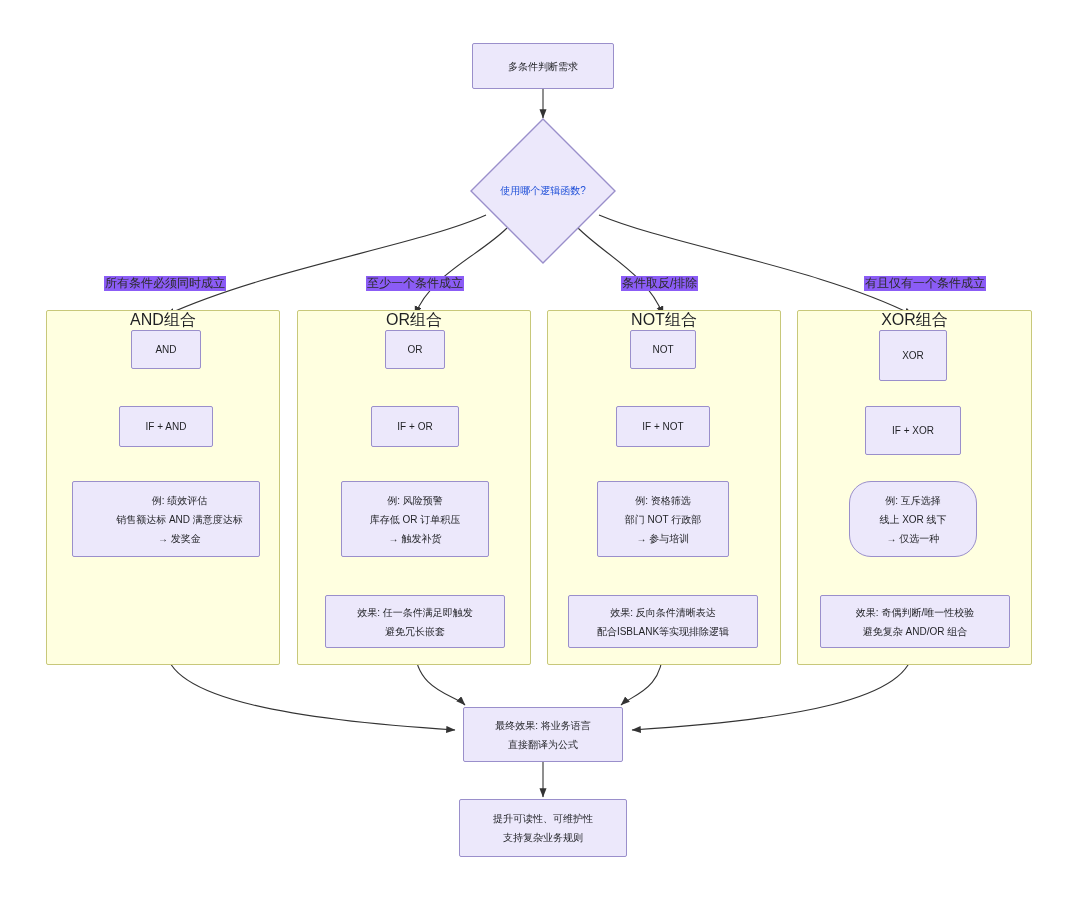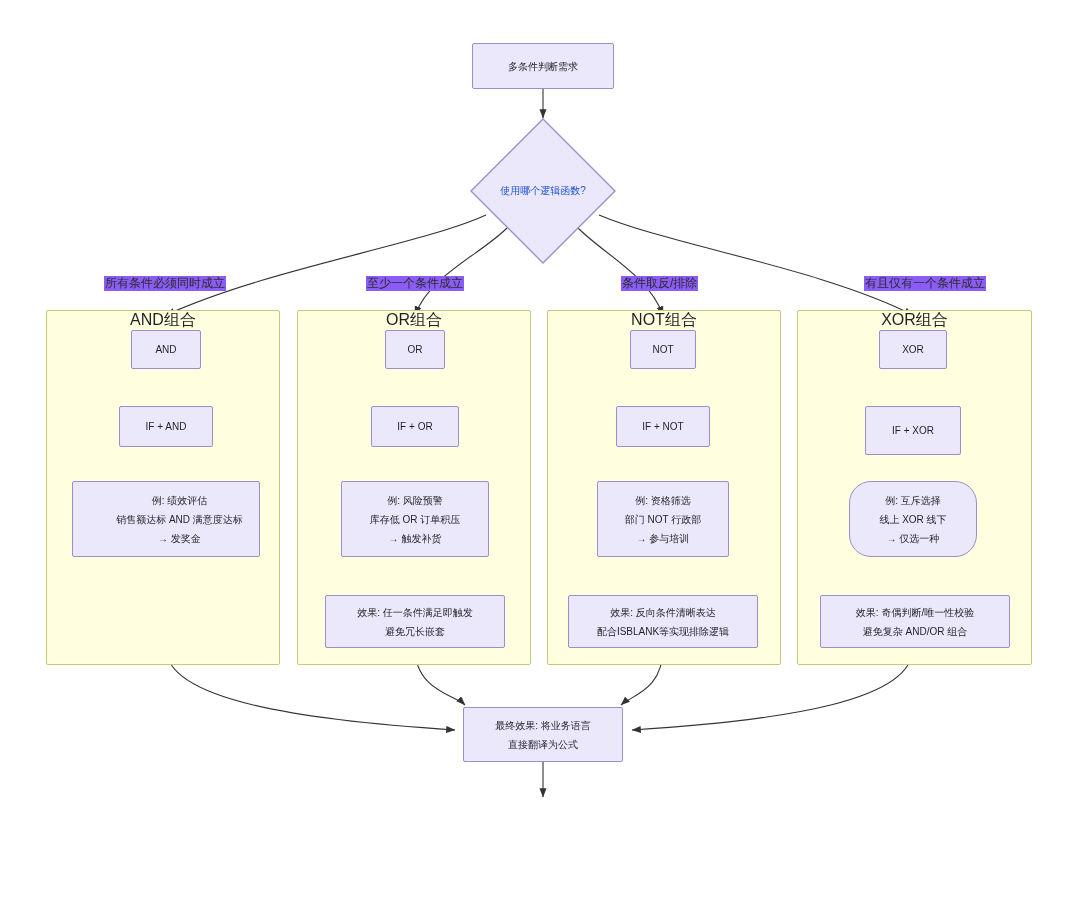--- a/index.html
+++ b/index.html
@@ -200,35 +200,39 @@
 配合ISBLANK等实现排除逻辑</span>
   </div>
   <div class="node" style="left:597px; top:481px; width:132px; height:76px;">
     <span>例: 资格筛选
 部门 NOT 行政部
 → 参与培训</span>
   </div>
 
   <div class="cluster" style="left:797px; top:310px; width:235px; height:355px;"></div>
   <div class="cluster-label" style="left:797px; top:313px; width:235px;">XOR组合</div>
-  <div class="node" style="left:879px; top:330px; width:68px; height:39px;">
+  <div class="node" style="left:879px; top:330px; width:68px; height:51px;">
     <span>XOR</span>
   </div>
   <div class="node" style="left:865px; top:406px; width:96px; height:49px;">
     <span>IF + XOR</span>
   </div>
   <div class="node" style="left:849px; top:481px; width:128px; height:76px;border-radius:22px;">
     <span>例: 互斥选择
 线上 XOR 线下
 → 仅选一种</span>
   </div>
   <div class="node" style="left:820px; top:595px; width:190px; height:53px;">
     <span>效果: 奇偶判断/唯一性校验
 避免复杂 AND/OR 组合</span>
   </div>
 
   <div class="node" style="left:463px; top:707px; width:160px; height:55px;">
     <span>最终效果: 将业务语言
 直接翻译为公式</span>
   </div>
 
+  <div class="node" style="left:459px; top:799px; width:168px; height:58px;">
+    <span>提升可读性、可维护性
+支持复杂业务规则</span>
+  </div>
 
 </div>
 
 </body></html>

